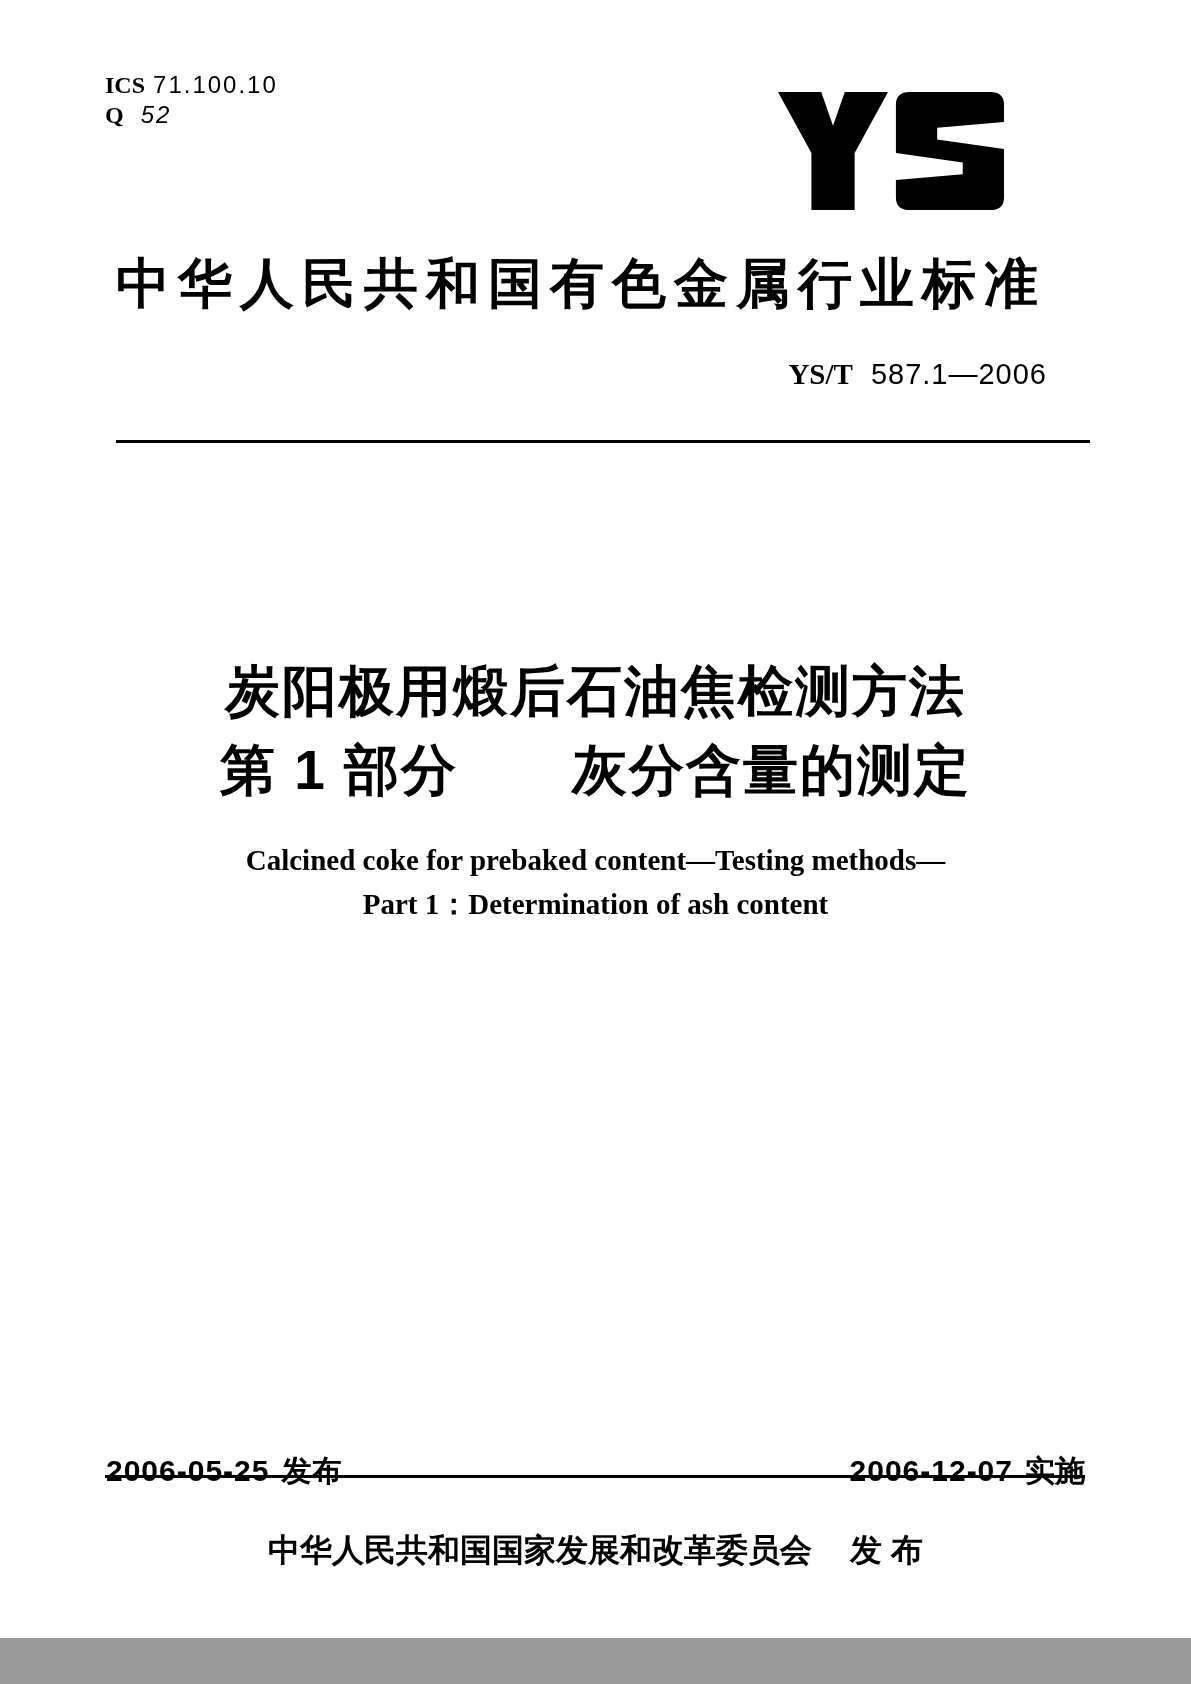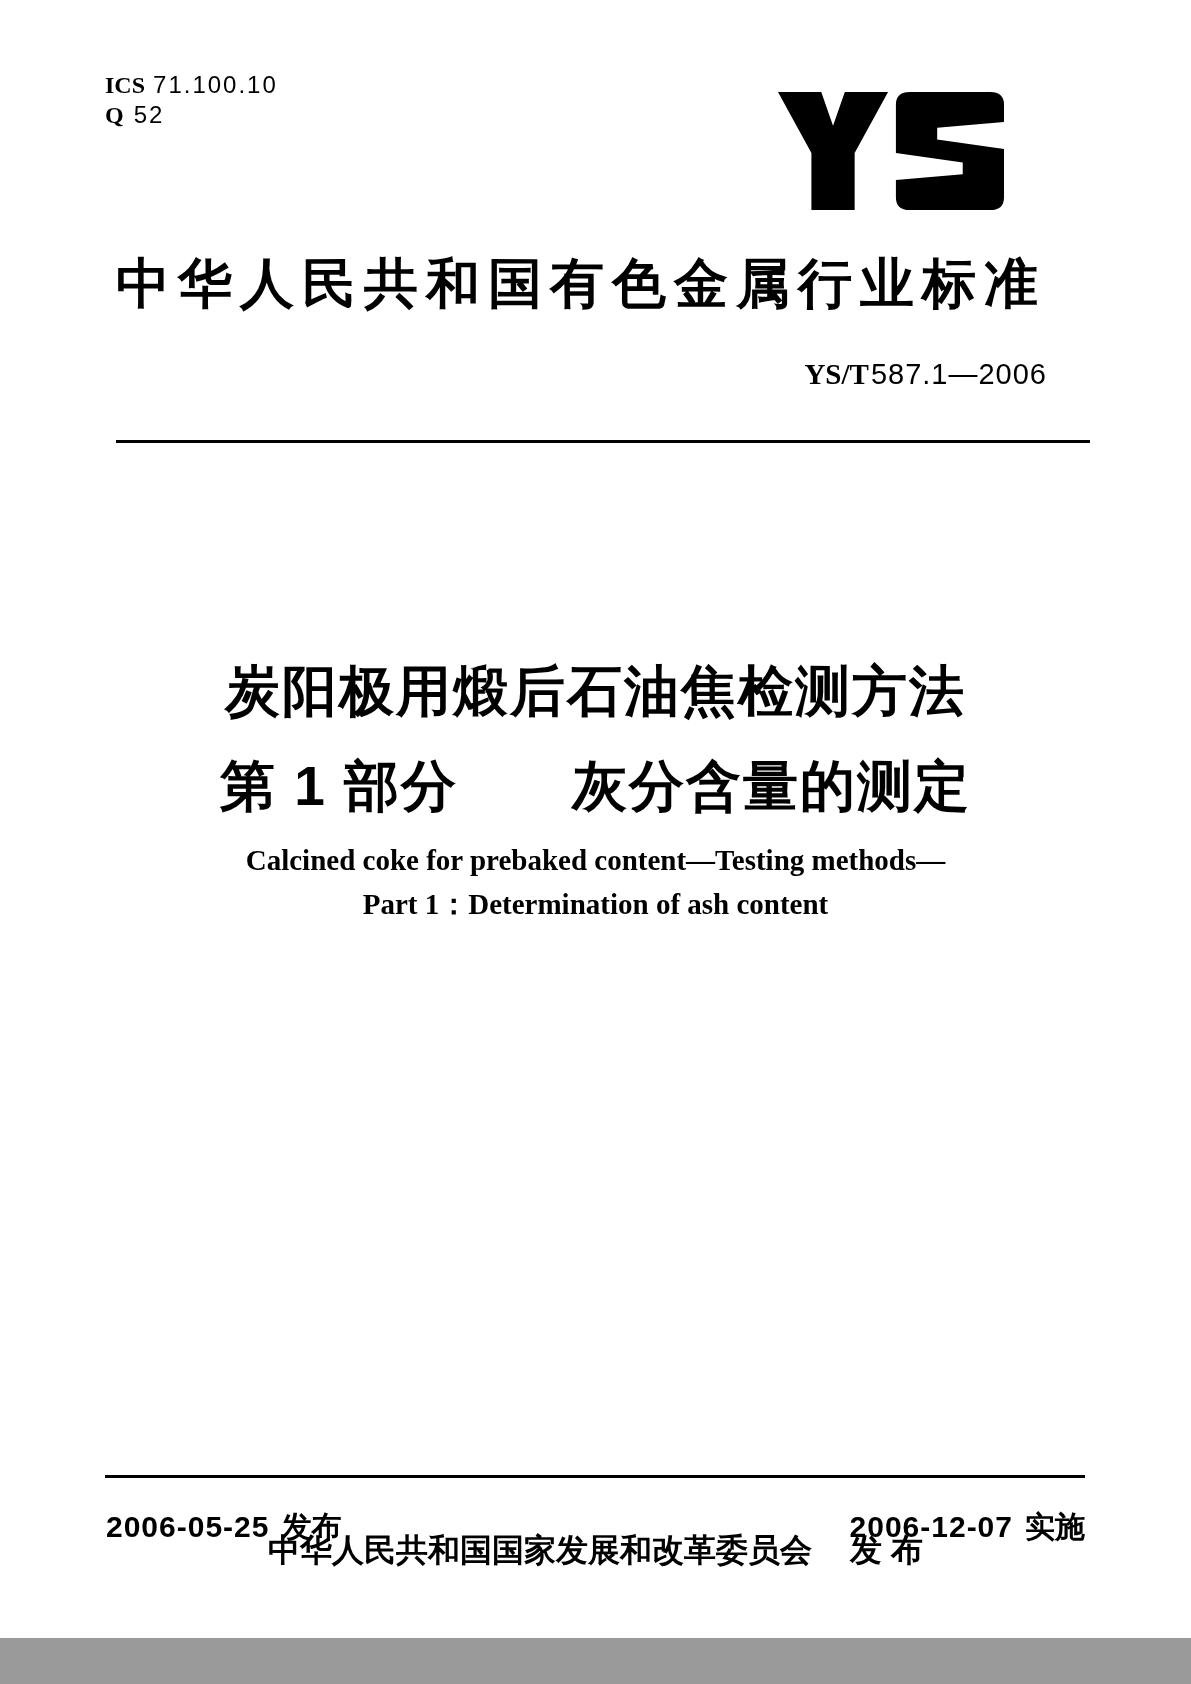--- a/index.html
+++ b/index.html
@@ -11,60 +11,60 @@
     background:#ffffff;
     color:#000;
     font-family:"Liberation Sans","DejaVu Sans",sans-serif;
     overflow:hidden;
   }
   .serif{font-family:"Liberation Serif","DejaVu Serif",serif;font-weight:bold;}
 
   
   .ics-block{position:absolute;left:105px;top:70px;font-size:24px;line-height:29px;white-space:nowrap;}
   .ics-code{letter-spacing:2px;margin-left:8px;}
-  .class-code{letter-spacing:2px;margin-left:10px;}
+  .class-code{letter-spacing:2px;margin-left:17px;font-style:italic;}
 
   
   .logo{position:absolute;left:778px;top:92px;width:226px;height:118px;}
   .logo svg{display:block;width:100%;height:100%;}
 
   
   .header-title{
     position:absolute;left:116px;top:254px;
     font-size:54px;font-weight:bold;letter-spacing:8px;
     line-height:58px;white-space:nowrap;
   }
 
   
   .std-number{position:absolute;top:358px;right:144px;font-size:29px;line-height:32px;white-space:nowrap;}
-  .std-number .num{letter-spacing:1px;margin-left:2px;}
+  .std-number .num{letter-spacing:1px;margin-left:18px;}
 
   .rule{position:absolute;background:#000;height:3px;}
   .rule-top{left:116px;top:440px;width:974px;}
   .rule-bottom{left:105px;top:1475px;width:980px;}
 
   
   .title-zh-1{
     position:absolute;left:0;top:662px;width:100%;text-align:center;
     font-size:55px;font-weight:bold;letter-spacing:2px;line-height:60px;white-space:nowrap;font-family:Liberation Serif, serif;
   }
   .title-zh-2{
     position:absolute;left:0;top:740px;width:100%;text-align:center;
-    font-size:55px;font-weight:bold;letter-spacing:2px;line-height:60px;white-space:nowrap;margin-top:16px;
+    font-size:55px;font-weight:bold;letter-spacing:2px;line-height:60px;white-space:nowrap;
   }
   .title-en-1,.title-en-2{
     position:absolute;left:0;width:100%;text-align:center;
     font-family:"Liberation Serif","DejaVu Serif",serif;
     font-weight:bold;font-size:29px;line-height:32px;white-space:nowrap;
   }
   .title-en-1{top:844px;}
   .title-en-2{top:888px;}
 
   
-  .date-line{position:absolute;top:1510px;font-size:30px;font-weight:bold;line-height:34px;white-space:nowrap;}
+  .date-line{position:absolute;top:1454px;font-size:30px;font-weight:bold;line-height:34px;white-space:nowrap;}
   .date-issue{left:106px;}
   .date-impl{right:106px;}
   .date-line .date-label{margin-left:12px;}
   .date-line .date-value{letter-spacing:1px;}
 
   
   .footer{
     position:absolute;left:0;top:1532px;width:100%;
     display:flex;justify-content:center;align-items:baseline;gap:38px;
     font-size:32px;font-weight:bold;line-height:36px;white-space:nowrap;

